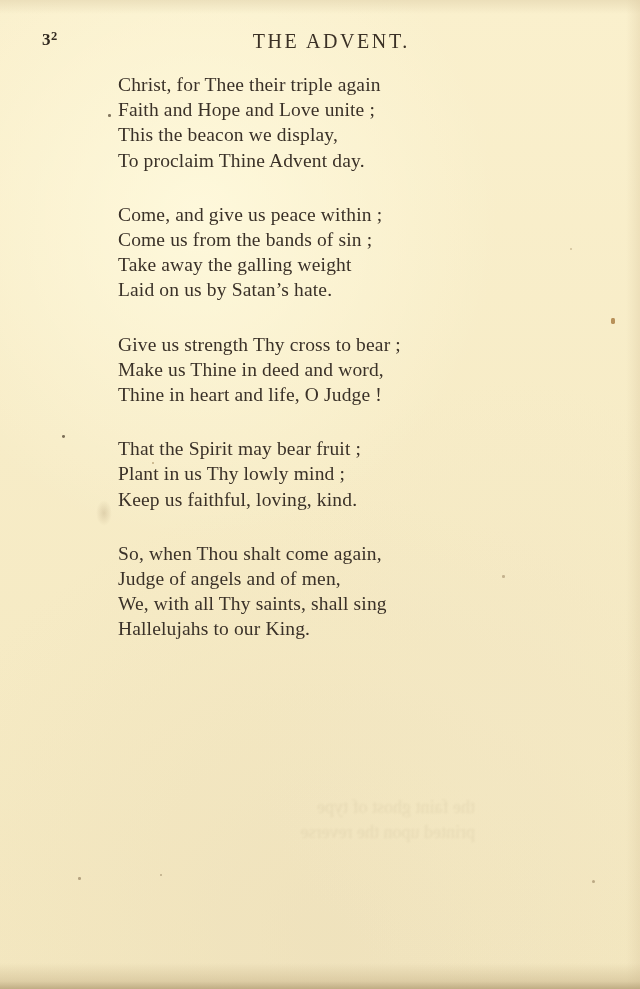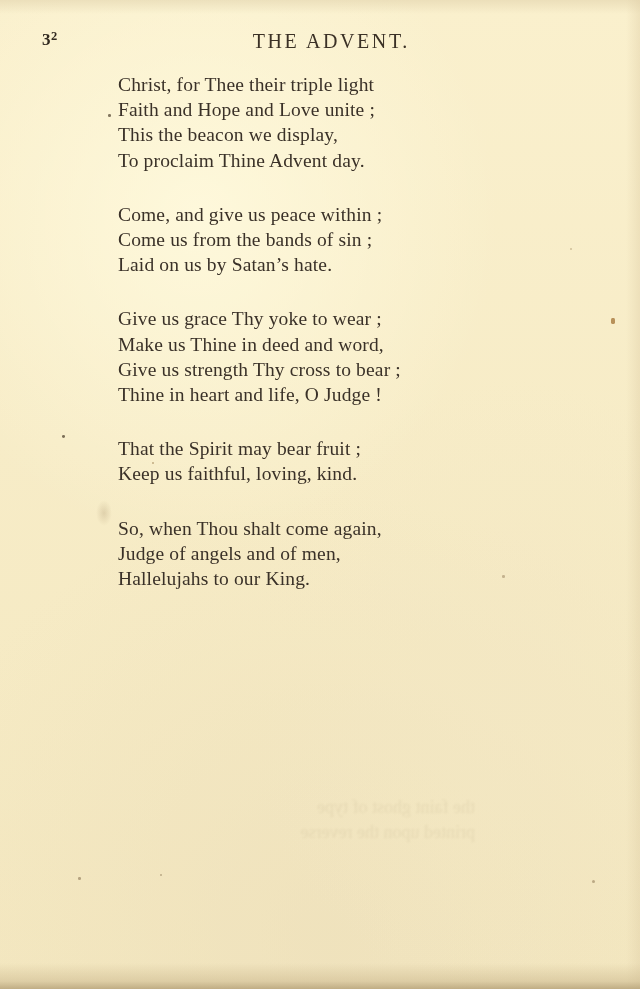--- a/index.html
+++ b/index.html
@@ -150,43 +150,45 @@
     <span class="lower">3</span><span class="raised">2</span>
   </div>
 
   <div class="running-head">THE ADVENT.</div>
 
   <div class="showthrough">the faint ghost of type
 printed upon the reverse</div>
 
   <div class="verse-body">
       <div class="stanza">
-        <div class="verse-line">Christ, for Thee their triple light</div>
+        <div class="verse-line">Christ, for Thee their triple again</div>
         <div class="verse-line">Faith and Hope and Love unite ;</div>
         <div class="verse-line">This the beacon we display,</div>
         <div class="verse-line">To proclaim Thine Advent day.</div>
       </div>
       <div class="stanza">
         <div class="verse-line">Come, and give us peace within ;</div>
         <div class="verse-line">Come us from the bands of sin ;</div>
+        <div class="verse-line">Take away the galling weight</div>
         <div class="verse-line">Laid on us by Satan’s hate.</div>
       </div>
       <div class="stanza">
-        <div class="verse-line">Give us grace Thy yoke to wear ;</div>
+        <div class="verse-line">Give us strength Thy cross to bear ;</div>
         <div class="verse-line">Make us Thine in deed and word,</div>
-        <div class="verse-line">Give us strength Thy cross to bear ;</div>
         <div class="verse-line">Thine in heart and life, O Judge !</div>
       </div>
       <div class="stanza">
         <div class="verse-line">That the Spirit may bear fruit ;</div>
+        <div class="verse-line">Plant in us Thy lowly mind ;</div>
         <div class="verse-line">Keep us faithful, loving, kind.</div>
       </div>
       <div class="stanza">
         <div class="verse-line">So, when Thou shalt come again,</div>
         <div class="verse-line">Judge of angels and of men,</div>
+        <div class="verse-line">We, with all Thy saints, shall sing</div>
         <div class="verse-line">Hallelujahs to our King.</div>
       </div>
     </div>
 
   <div class="speck" style="left:108px; top:114px; width:2.6px; height:2.6px; background:rgba(80,66,46,0.70);"></div>
   <div class="speck" style="left:62px; top:435px; width:3.4px; height:2.6px; background:rgba(74,60,42,0.72);"></div>
   <div class="speck" style="left:611px; top:318px; width:4.2px; height:6px; background:rgba(168,121,63,0.80); border-radius:30%;"></div>
   <div class="speck" style="left:152px; top:462px; width:2.4px; height:2.4px; background:rgba(150,116,70,0.55);"></div>
   <div class="speck" style="left:78px; top:877px; width:2.6px; height:2.6px; background:rgba(120,98,66,0.50);"></div>
   <div class="speck" style="left:160px; top:874px; width:2.4px; height:2.4px; background:rgba(120,98,66,0.45);"></div>

